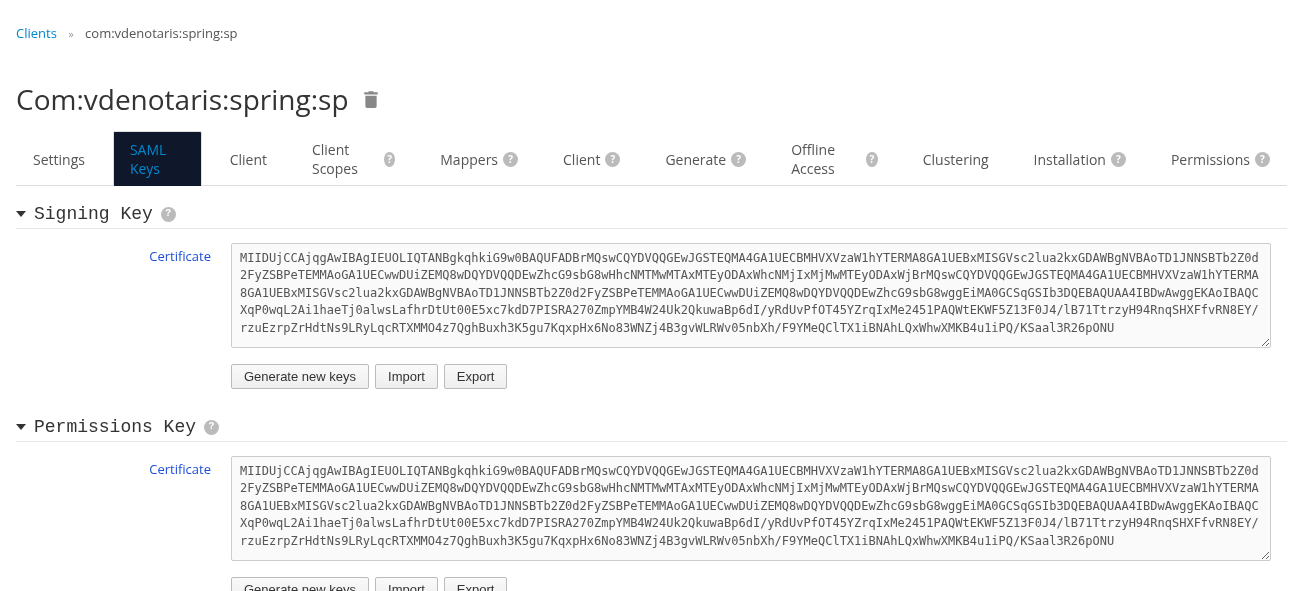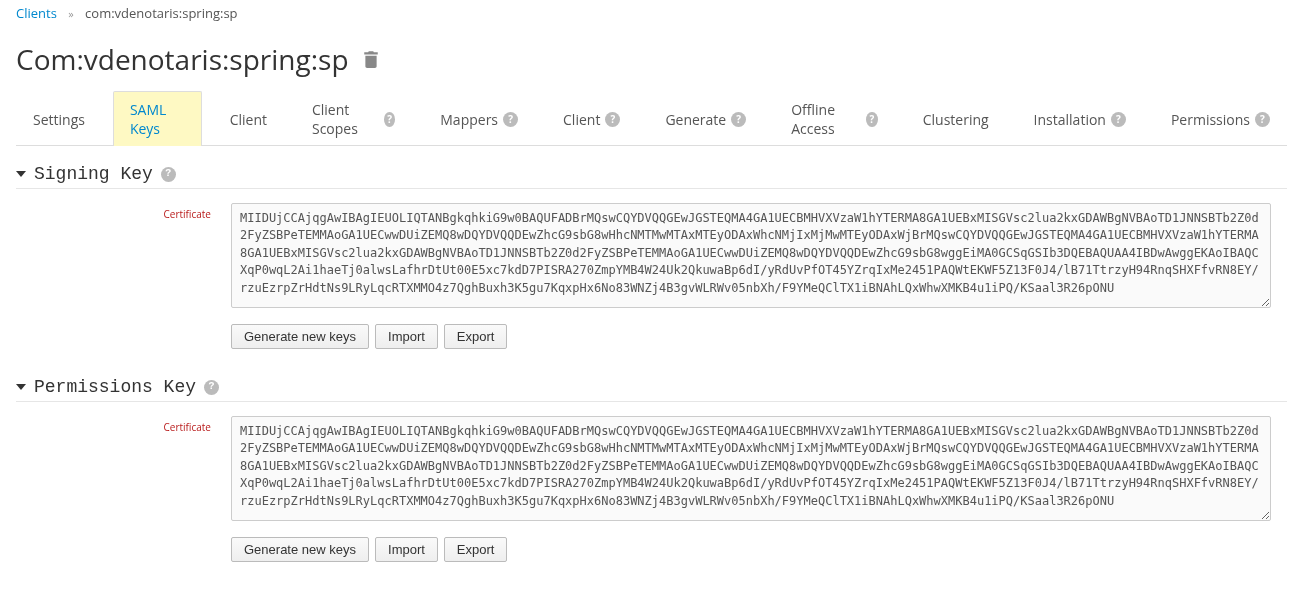--- a/index.html
+++ b/index.html
@@ -7,21 +7,21 @@
     margin: 0;
     padding: 0 16px 20px 16px;
     font-family: "Open Sans", "Helvetica Neue", Helvetica, Arial, sans-serif;
     font-size: 14px;
     color: #333;
     background: #fff;
   }
   a { color: #0088ce; text-decoration: none; }
 
   .breadcrumb {
-    padding: 4px 0;
+    padding: 24px 0;
     font-size: 13px;
     color: #555;
   }
   .breadcrumb .sep {
     margin: 0 8px;
     color: #999;
     font-size: 11px;
   }
   .breadcrumb .current { color: #555; }
 
@@ -55,21 +55,21 @@
     border-bottom: none;
     position: relative;
     top: 1px;
     display: flex;
     align-items: center;
     gap: 5px;
     font-size: 14px;
   }
   .tabs .tab.active {
     color: #0088ce;
-    background: #fef9c3;
+    background: #0f172a;
     border-color: #ddd;
     border-radius: 2px 2px 0 0;
   }
 
   .help-icon {
     display: inline-flex;
     width: 15px;
     height: 15px;
     border-radius: 50%;
     background: #bbb;
@@ -104,22 +104,22 @@
   .form-row {
     display: flex;
     align-items: flex-start;
     margin-bottom: 12px;
   }
   .form-label {
     width: 215px;
     text-align: right;
     padding-right: 20px;
     padding-top: 4px;
-    font-size: 10px;
-    color: #b91c1c;
+    font-size: 13px;
+    color: #1d4ed8;
   }
   .form-field {
     flex: 1;
     max-width: 1040px;
   }
 
   textarea.cert {
     width: 100%;
     height: 105px;
     resize: vertical;

